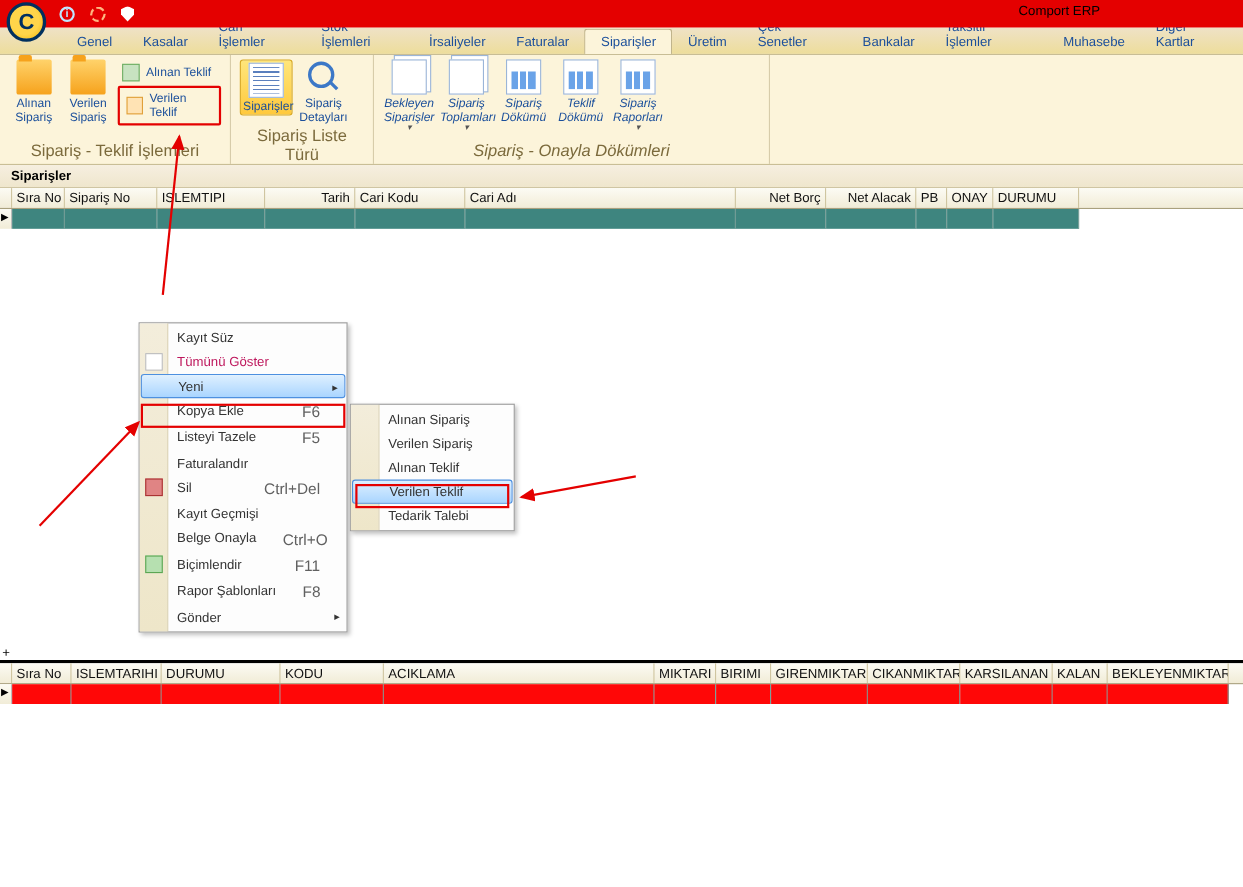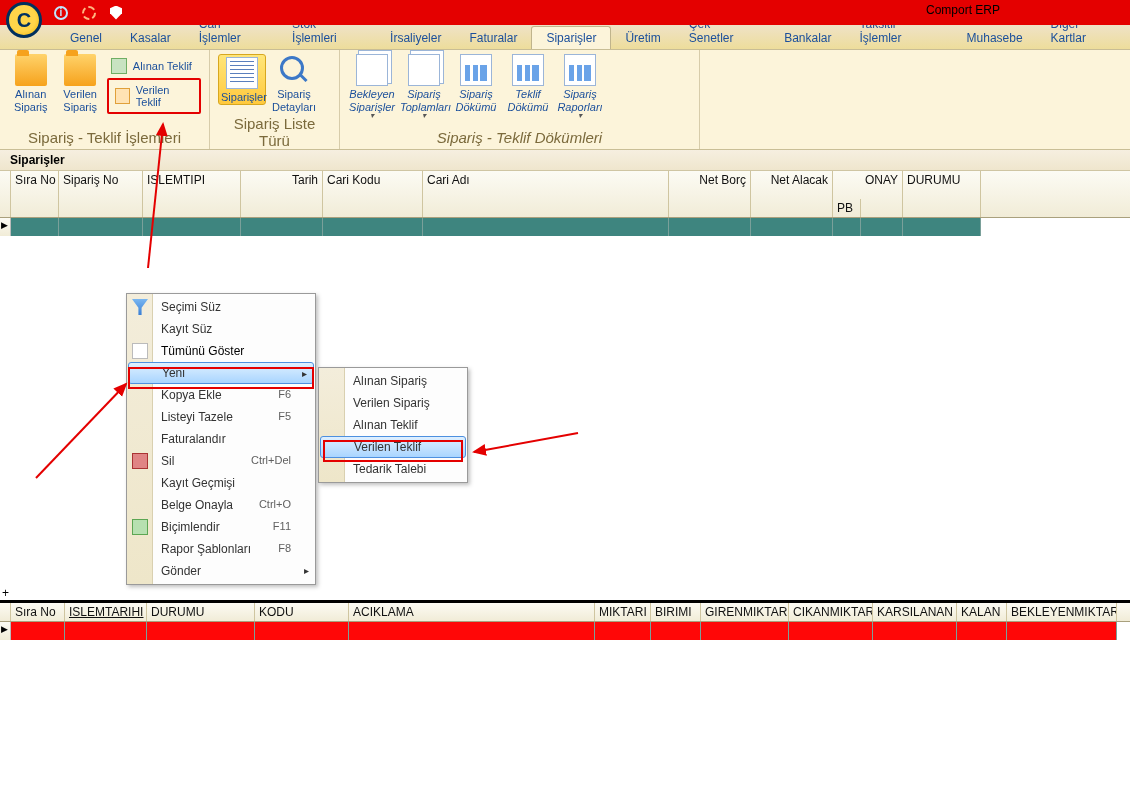--- a/index.html
+++ b/index.html
@@ -67,22 +67,22 @@
   .tealrow div{ background:#3e857f; }
   .redrow div{ background:#ff0707; }
   .rowmark { width:11px; background:linear-gradient(#fcfbf4,#f1ecd7)!important;border-right:1px solid #bbb!important; position:relative;}
   .rowmark::before{content:"▶";position:absolute;font-size:9px;left:1px;top:2px;color:#000;}
 
   
   .ctxmenu { position:absolute; background:#fdfdfd; border:1px solid #9a9a9a; box-shadow:2px 2px 4px rgba(0,0,0,.25); font-size:12px; }
   .ctxmenu .iconcol{ position:absolute; left:0; top:0; bottom:0; width:26px; background:linear-gradient(#f3eddb,#eee6c9); border-right:1px solid #d9d0b0;}
   .ctxmenu ul{list-style:none;margin:0;padding:2px 0;position:relative;}
   .ctxmenu li{ padding:4px 24px 4px 34px; color:#333; white-space:nowrap; position:relative; display:flex; justify-content:space-between; gap:24px;}
-  .ctxmenu li .sc{ color:#606060; font-size:11px;}
-  .ctxmenu li.disabled{ color:#000000; }
+  .ctxmenu li .sc{ color:#606060; font-size:14px;}
+  .ctxmenu li.disabled{ color:#be185d; }
   .ctxmenu li.sel{ background:linear-gradient(#dff0ff,#a9d5ff); border:1px solid #4d90e0; border-radius:3px; margin:0 1px; padding:3px 23px 3px 33px;}
   .ctxmenu li .arrow{position:absolute;right:6px;top:5px;font-size:10px;color:#333;}
   .ctxmenu .mic{ position:absolute; left:5px; width:16px;height:16px; top:3px;}
   .mic-filter{background:linear-gradient(#79b6f1,#3a7fd5);clip-path:polygon(0 0,100% 0,60% 55%,60% 100%,40% 100%,40% 55%);}
   .mic-doc{background:#fff;border:1px solid #bbb;}
   .mic-trash{background:#e08484;border:1px solid #a33;}
   .mic-grid{background:#b6e0b0;border:1px solid #5ca653;}
 
   .redframe{ position:absolute; border:2px solid #e40000; pointer-events:none;}
 
@@ -179,36 +179,36 @@
       </div>
       <div class="bigbtn">
         <div class="ic ic-report"></div>
         <span>Teklif Dökümü</span>
       </div>
       <div class="bigbtn arrow">
         <div class="ic ic-report"></div>
         <span>Sipariş Raporları</span>
       </div>
     </div>
-    <div class="group-caption">Sipariş - Teklif Dökümleri</div>
+    <div class="group-caption">Sipariş - Onayla Dökümleri</div>
   </div>
 </div>
 
 <div class="sechdr">Siparişler</div>
 <div class="gridhdr">
   <div style="width:11px;"></div>
   <div style="width:48px;">Sıra No</div>
   <div style="width:84px;">Sipariş No</div>
   <div style="width:98px;">ISLEMTIPI</div>
   <div style="width:82px;text-align:right;">Tarih</div>
   <div style="width:100px;">Cari Kodu</div>
   <div style="width:246px;">Cari Adı</div>
   <div style="width:82px;text-align:right;">Net Borç</div>
   <div style="width:82px;text-align:right;">Net Alacak</div>
-  <div style="width:28px;margin-top:28px;">PB</div>
+  <div style="width:28px;">PB</div>
   <div style="width:42px;">ONAY</div>
   <div style="width:78px;">DURUMU</div>
 </div>
 <div class="gridrow tealrow">
   <div class="rowmark"></div>
   <div style="width:48px;"></div>
     <div style="width:84px;"></div>
     <div style="width:98px;"></div>
     <div style="width:82px;"></div>
   <div style="width:100px;"></div>
@@ -218,24 +218,20 @@
   <div style="width:28px;"></div>
     <div style="width:42px;"></div>
     <div style="width:78px;"></div>
 </div>
 
 <span class="plus-gutter" style="top:586px;">+</span>
 
 <div class="ctxmenu" style="left:126px; top:293px; width:190px;">
   <div class="iconcol"></div>
   <ul>
-    <li>
-        <span class="mic mic-filter"></span>
-        <span>Seçimi Süz</span>
-      </li>
     <li>
         <span>Kayıt Süz</span>
       </li>
     <li class="disabled">
         <span class="mic mic-doc"></span>
         <span>Tümünü Göster</span>
       </li>
     <li class="sel">
         <span>Yeni</span>
         <span class="arrow">▸</span>
@@ -325,21 +321,21 @@
         <path d="M0,0 L7,3 L0,6 Z" fill="#e40000"></path>
       </marker>
     </defs>
   <line x1="110" y1="5" x2="6" y2="24" stroke="#e40000" stroke-width="2" marker-end="url(#ah3)"></line>
 </svg>
 
 <div style="position:absolute; left:0; right:0; top:600px; border-top:3px solid #000;">
   <div class="gridhdr">
     <div style="width:11px;"></div>
     <div style="width:54px;">Sıra No</div>
-    <div style="width:82px;text-decoration:underline;">ISLEMTARIHI</div>
+    <div style="width:82px;">ISLEMTARIHI</div>
     <div style="width:108px;">DURUMU</div>
     <div style="width:94px;">KODU</div>
     <div style="width:246px;">ACIKLAMA</div>
     <div style="width:56px;">MIKTARI</div>
     <div style="width:50px;">BIRIMI</div>
     <div style="width:88px;">GIRENMIKTAR</div>
     <div style="width:84px;">CIKANMIKTAR</div>
     <div style="width:84px;">KARSILANAN</div>
     <div style="width:50px;">KALAN</div>
     <div style="width:110px;">BEKLEYENMIKTAR</div>

